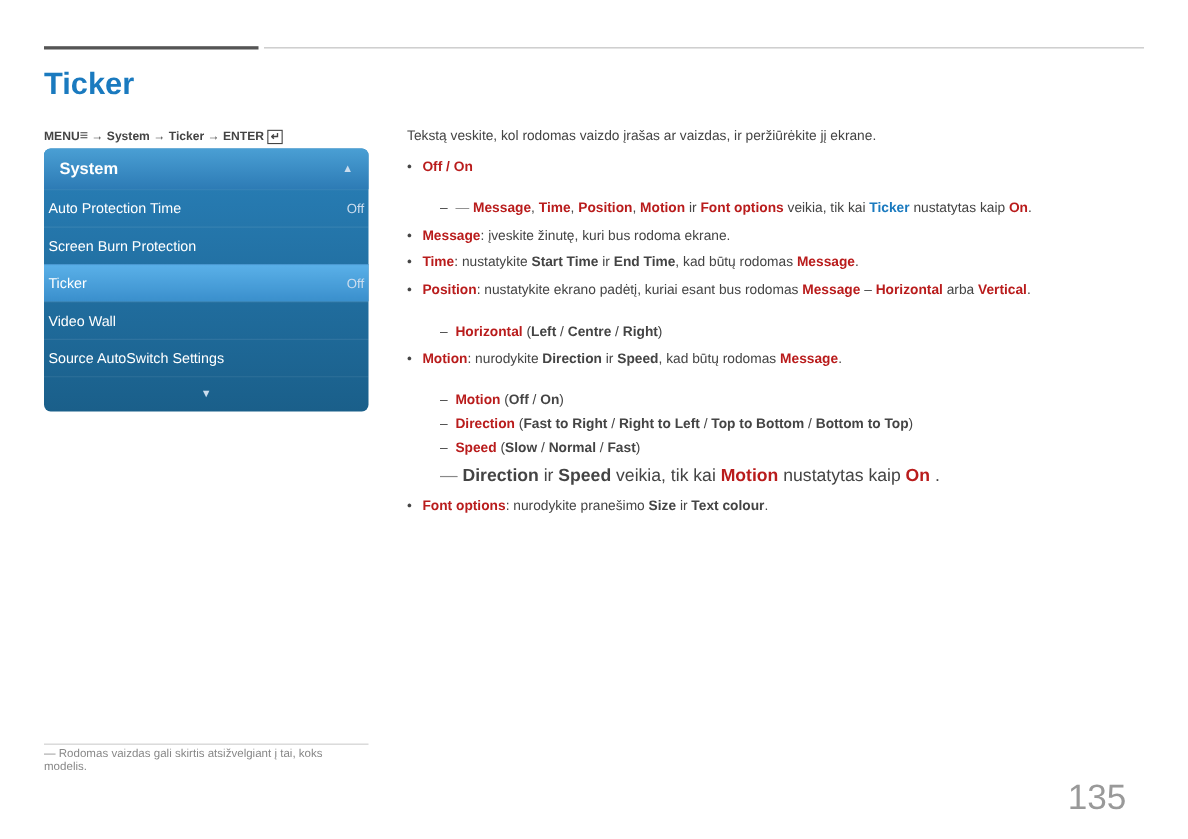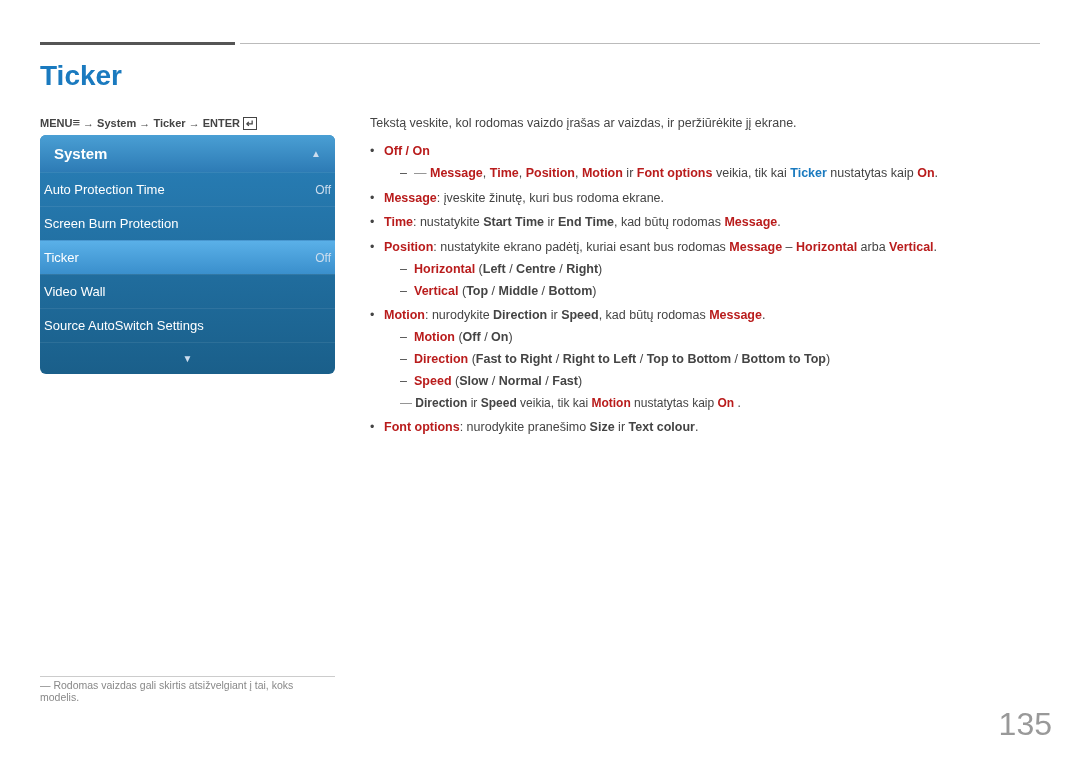--- a/index.html
+++ b/index.html
@@ -125,21 +125,21 @@
       content: '•';
       position: absolute;
       left: 0;
       top: 0;
       color: #444;
     }
 
     .sub-list {
       list-style: none;
       padding-left: 16px;
-      margin-top: 3px;
+      margin-top: 19px;
     }
 
     .sub-list li {
       position: relative;
       padding-left: 14px;
       margin-bottom: 3px;
       font-size: 12.5px;
       color: #444;
       line-height: 1.5;
     }
@@ -165,21 +165,21 @@
       color: #888;
       border-top: 1px solid #ccc;
       padding-top: 2px;
       width: 295px;
     }
 
     
     .page-number {
       position: absolute;
       bottom: 20px;
-      right: 28px;
+      right: 56px;
       font-size: 32px;
       color: #999;
       font-weight: 300;
     }
 
     
     .hr-top {
       position: absolute;
       top: 42px;
       left: 40px;
@@ -274,41 +274,37 @@
       <span class="orange">Time</span><span>: nustatykite </span><span class="bold">Start Time</span><span> ir </span><span class="bold">End Time</span><span>, kad būtų rodomas </span><span class="orange">Message</span><span>.</span>
     </li>
 
     <li>
       <span class="orange">Position</span><span>: nustatykite ekrano padėtį, kuriai esant bus rodomas </span><span class="orange">Message</span><span> – </span><span class="orange">Horizontal</span><span> arba </span><span class="orange">Vertical</span><span>.</span>
       <ul class="sub-list">
         <li>
           <span class="orange">Horizontal</span>
           <span> (</span><span class="bold">Left</span><span> / </span><span class="bold">Centre</span><span> / </span><span class="bold">Right</span><span>)</span>
         </li>
-        <li>
-          <span class="orange">Vertical</span>
-          <span> (</span><span class="bold">Top</span><span> / </span><span class="bold">Middle</span><span> / </span><span class="bold">Bottom</span><span>)</span>
-        </li>
       </ul>
     </li>
 
     <li>
       <span class="orange">Motion</span><span>: nurodykite </span><span class="bold">Direction</span><span> ir </span><span class="bold">Speed</span><span>, kad būtų rodomas </span><span class="orange">Message</span><span>.</span>
       <ul class="sub-list">
         <li>
           <span class="orange">Motion</span><span> (</span><span class="bold">Off</span><span> / </span><span class="bold">On</span><span>)</span>
         </li>
         <li>
           <span class="orange">Direction</span><span> (</span><span class="bold">Fast to Right</span><span> / </span><span class="bold">Right to Left</span><span> / </span><span class="bold">Top to Bottom</span><span> / </span><span class="bold">Bottom to Top</span><span>)</span>
         </li>
         <li>
           <span class="orange">Speed</span><span> (</span><span class="bold">Slow</span><span> / </span><span class="bold">Normal</span><span> / </span><span class="bold">Fast</span><span>)</span>
         </li>
       </ul>
-      <div style="padding-left:16px; margin-top:4px; font-size:12px; color:#444;">
+      <div style="padding-left:16px; margin-top:4px; font-size:16px; color:#444;">
         <span style="color:#888;">—</span>
         <span class="bold"> Direction</span>
         <span> ir </span>
         <span class="bold">Speed</span>
         <span> veikia, tik kai </span>
         <span class="orange">Motion</span>
         <span> nustatytas kaip </span>
         <span class="orange">On</span>
         <span>.</span>
       </div>

